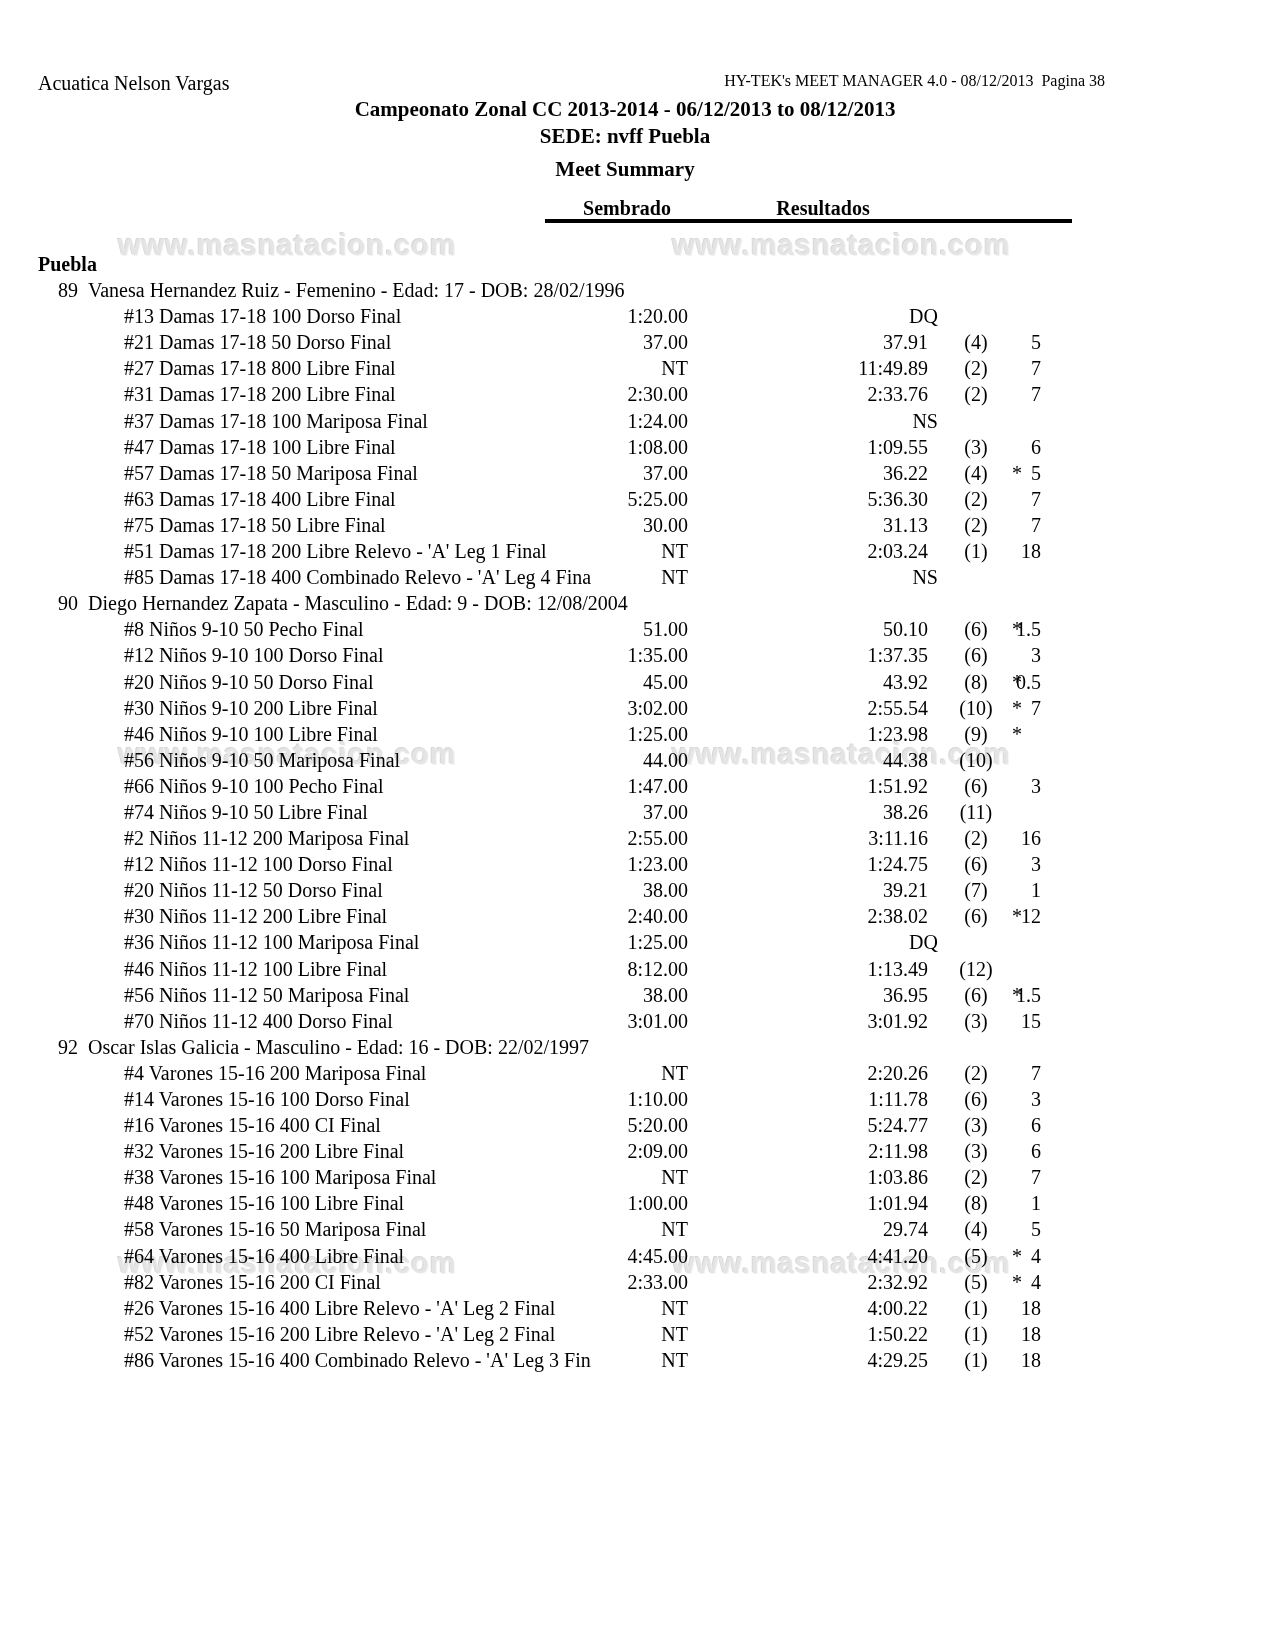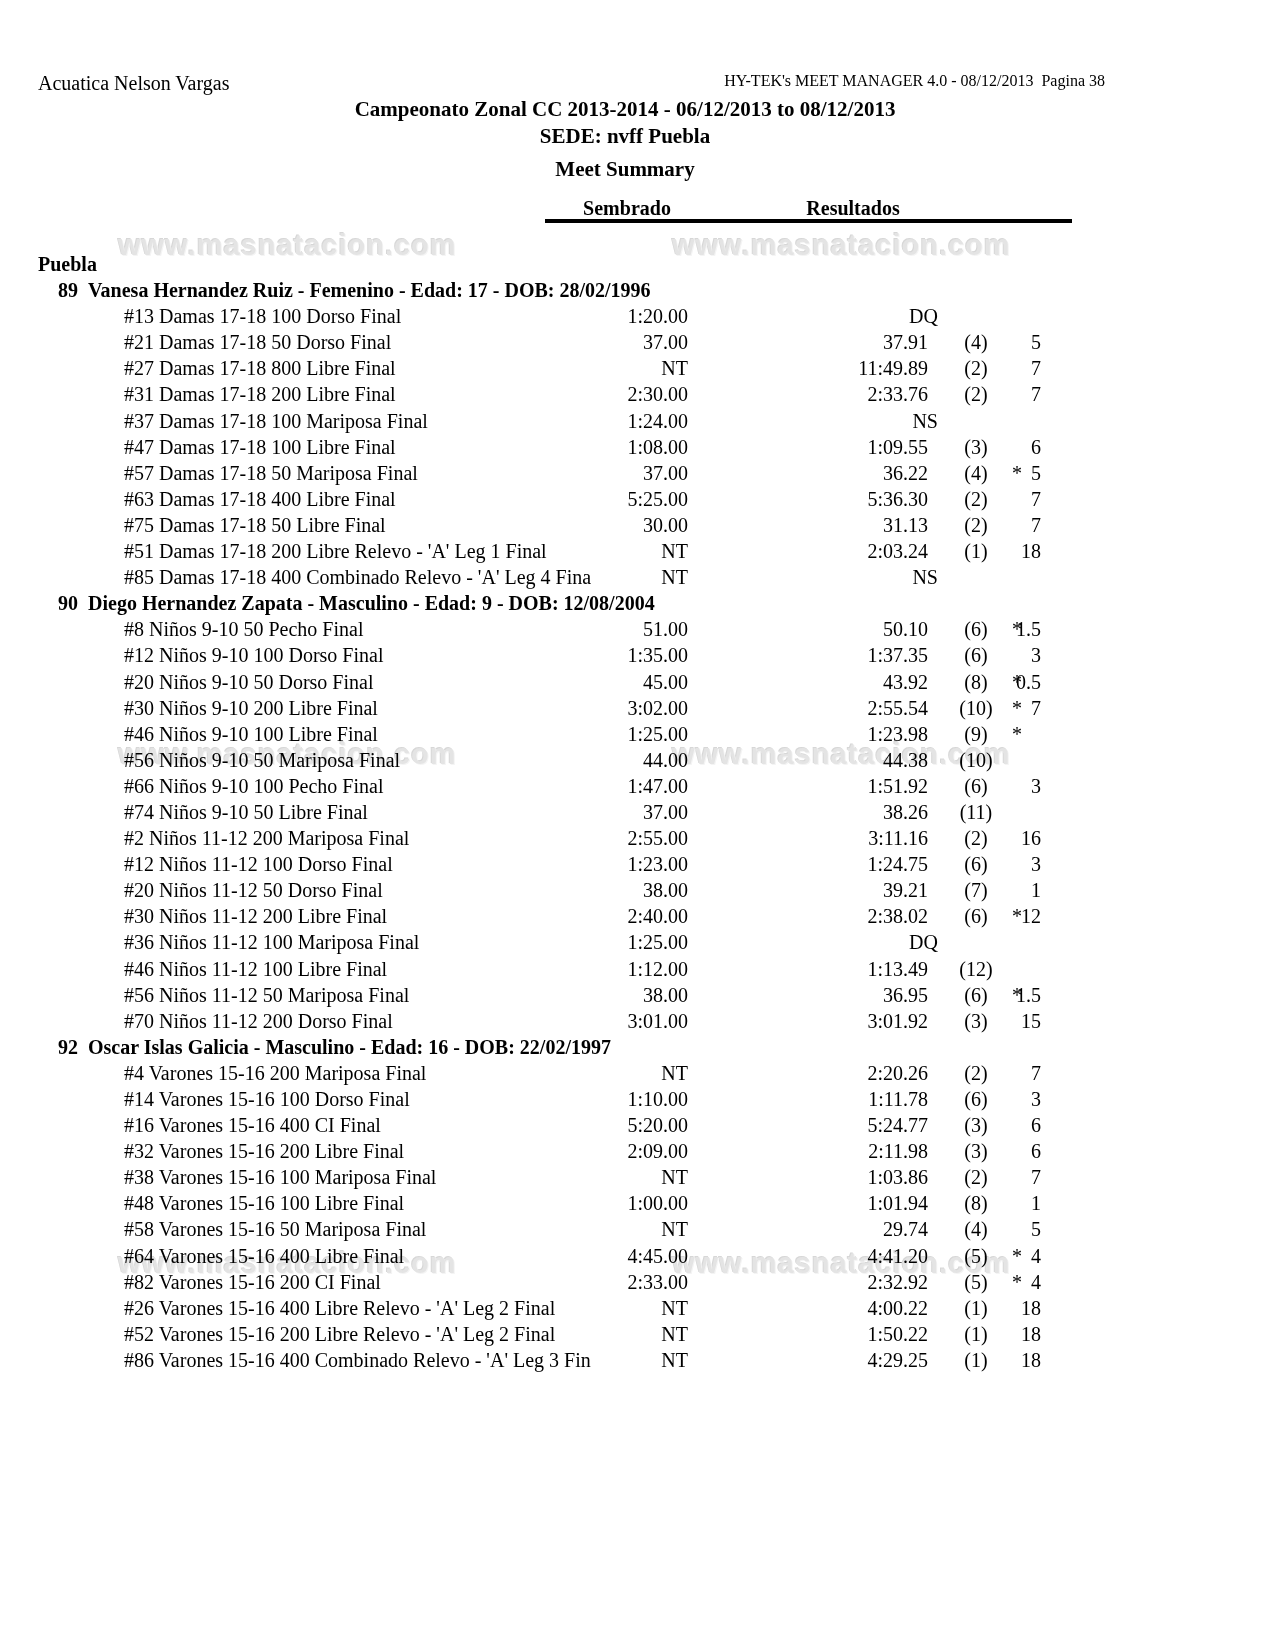--- a/index.html
+++ b/index.html
@@ -10,27 +10,27 @@
   }
   .abs { position:absolute; }
   .hdr-left  { left:38px;  top:72px;  font-size:20px; }
   .hdr-right { right:170px; top:72px; font-size:16px; white-space:pre; }
   .ctr { left:0; width:1250px; text-align:center; white-space:pre; }
   .title   { top:97px;  font-weight:bold; font-size:21px; }
   .sede    { top:124px; font-weight:bold; font-size:21px; }
   .summary { top:157px; font-weight:bold; font-size:21px; }
   .colhdr { top:197px; font-weight:bold; font-size:20px; text-align:center; }
   .colhdr.seedh   { left:547px; width:160px; }
-  .colhdr.resulth { left:773px; width:160px; }
+  .colhdr.resulth { left:743px; width:160px; }
   .rule { left:545px; top:219px; width:527px; height:4px; background:#000; }
 
   .rows { position:absolute; left:0; top:233px; width:1275px; }
   .row { position:relative; height:26.1px; line-height:26.1px; font-size:20px; }
   .row.team { font-weight:bold; padding-left:38px;margin-top:18px; }
-  .row.athlete { font-weight:bold; }
+  .row.athlete { font-weight:normal; }
   .athlete .num  { position:absolute; left:40px; width:38px; text-align:right; }
   .athlete .name { position:absolute; left:88px; white-space:nowrap; }
   .event .desc   { position:absolute; left:97px; white-space:nowrap;margin-left:27px; }
   .event .seed   { position:absolute; right:587px; white-space:nowrap; }
   .event .result { position:absolute; right:347px; white-space:nowrap; }
   .event .status { position:absolute; right:337px; white-space:nowrap; }
   .event .place  { position:absolute; left:944px; width:64px; text-align:center; }
   .event .star   { position:absolute; left:1002px; width:30px; text-align:center; }
   .event .points { position:absolute; right:234px; white-space:nowrap; }
 
@@ -233,34 +233,34 @@
         <span class="star">*</span>
         <span class="points">12</span>
       </div>
       <div class="row event">
         <span class="desc">#36 Niños 11-12 100 Mariposa Final</span>
         <span class="seed">1:25.00</span>
         <span class="status">DQ</span>
       </div>
       <div class="row event">
         <span class="desc">#46 Niños 11-12 100 Libre Final</span>
-        <span class="seed">1:12.00</span>
+        <span class="seed">8:12.00</span>
         <span class="result">1:13.49</span>
         <span class="place">(12)</span>
       </div>
       <div class="row event">
         <span class="desc">#56 Niños 11-12 50 Mariposa Final</span>
         <span class="seed">38.00</span>
         <span class="result">36.95</span>
         <span class="place">(6)</span>
         <span class="star">*</span>
         <span class="points">1.5</span>
       </div>
       <div class="row event">
-        <span class="desc">#70 Niños 11-12 200 Dorso Final</span>
+        <span class="desc">#70 Niños 11-12 400 Dorso Final</span>
         <span class="seed">3:01.00</span>
         <span class="result">3:01.92</span>
         <span class="place">(3)</span>
         <span class="points">15</span>
       </div>
       <div class="row athlete">
         <span class="num">92</span>
         <span class="name">Oscar Islas Galicia - Masculino - Edad: 16 - DOB: 22/02/1997</span>
       </div>
       <div class="row event">

